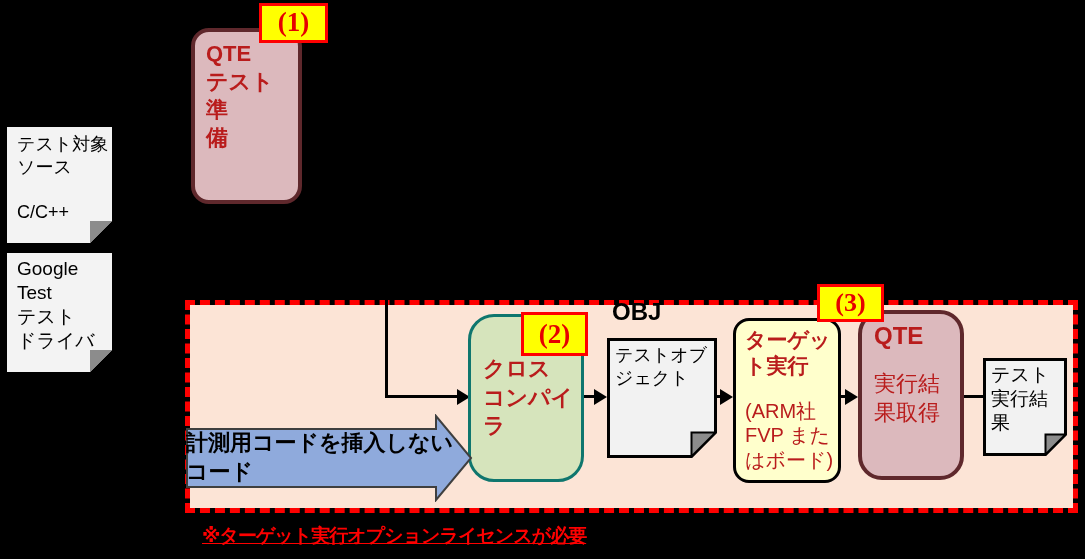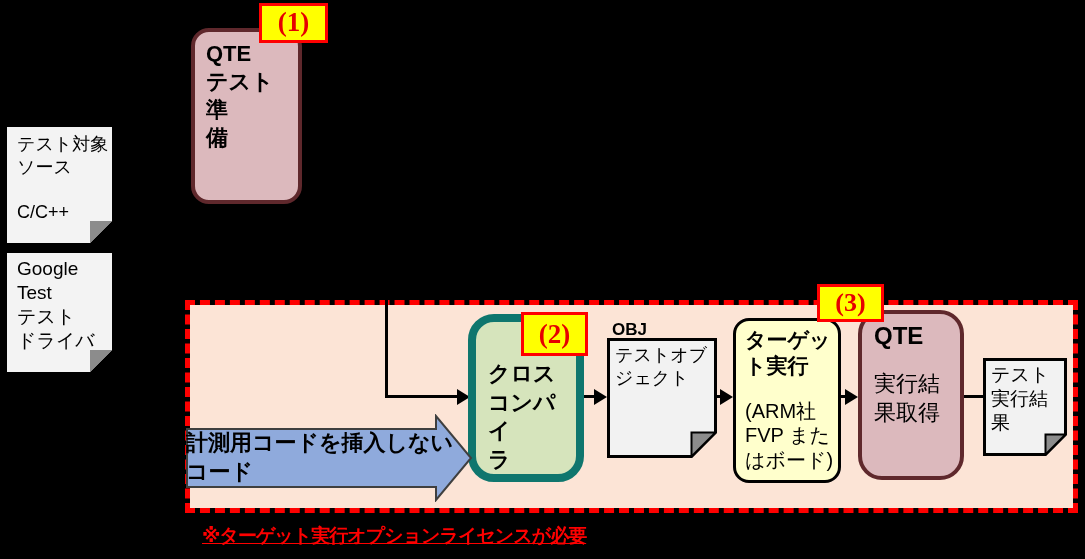--- a/index.html
+++ b/index.html
@@ -11,41 +11,41 @@
   
   .container-box{
     left:185px;top:300px;width:893px;height:213px;
     background:#fce4d6;background-clip:padding-box;
     border:5px dashed #fe0000;box-sizing:border-box;
   }
   .container-title{left:201px;top:308px;font-size:27px;font-weight:bold;color:#fe0000;line-height:1.1;}
   .footnote{left:202px;top:523px;font-size:19px;font-weight:bold;color:#fe0000;letter-spacing:-1px;text-decoration:underline;}
 
   
-  .proc{box-sizing:border-box;color:#000000;}
+  .proc{box-sizing:border-box;color:#b91c1c;}
   .qte-prep{left:191px;top:28px;width:111px;height:176px;background:#dcb9bd;border:4px solid #5f282c;border-radius:18px;}
   .qte-prep .txt{left:11px;top:8px;right:4px;font-size:22px;font-weight:bold;line-height:1.28;}
-  .compiler{left:468px;top:314px;width:116px;height:168px;background:#d6e4bc;border:8px solid #0f766e;border-radius:26px;}
+  .compiler{left:468px;top:314px;width:116px;height:168px;background:#d6e4bc;border:3px solid #0f766e;border-radius:26px;}
   .compiler .txt{left:12px;top:38px;right:4px;font-size:22px;font-weight:bold;line-height:1.3;}
   .target{left:733px;top:318px;width:108px;height:165px;background:#ffffcc;border:3px solid #000;border-radius:16px;}
   .target .t1{left:9px;top:6px;right:3px;font-size:21px;font-weight:bold;line-height:1.25;}
   .target .t2{left:9px;top:78px;right:3px;font-size:20px;line-height:1.22;}
   .qte-result{left:858px;top:310px;width:106px;height:170px;background:#dcb9bd;border:4px solid #5f282c;border-radius:24px;}
   .qte-result .t1{left:12px;top:8px;font-size:24px;font-weight:bold;}
   .qte-result .t2{left:12px;top:56px;right:4px;font-size:22px;line-height:1.3;}
 
   
   .step-label{background:#ffff00;border:3px solid #ff0000;box-sizing:border-box;
     color:#e60000;font-family:"Liberation Serif","DejaVu Serif",serif;font-weight:bold;
     text-align:center;}
   .sl1{left:259px;top:3px;width:69px;height:40px;font-size:27px;line-height:33px;}
   .sl2{left:521px;top:312px;width:67px;height:44px;font-size:27px;line-height:38px;}
   .sl3{left:817px;top:284px;width:67px;height:38px;font-size:26px;line-height:32px;}
 
-  .obj-caption{left:612px;top:320px;font-size:17px;font-weight:bold;color:#000;}
+  .obj-caption{left:612px;top:298px;font-size:24px;font-weight:bold;color:#000;}
 
   
   .doc{}
   .doc svg{position:absolute;left:0;top:0;}
   .doc-text{position:absolute;font-size:18px;line-height:1.26;color:#000;}
   .doc-src{left:7px;top:127px;width:105px;height:92px;}
   .doc-src .doc-text{left:10px;top:6px;right:3px;}
   .doc-gt{left:7px;top:253px;width:100px;height:119px;}
   .doc-gt .doc-text{left:10px;top:4px;right:3px;font-size:19px;}
   .doc-obj{left:607px;top:338px;width:110px;height:120px;}

